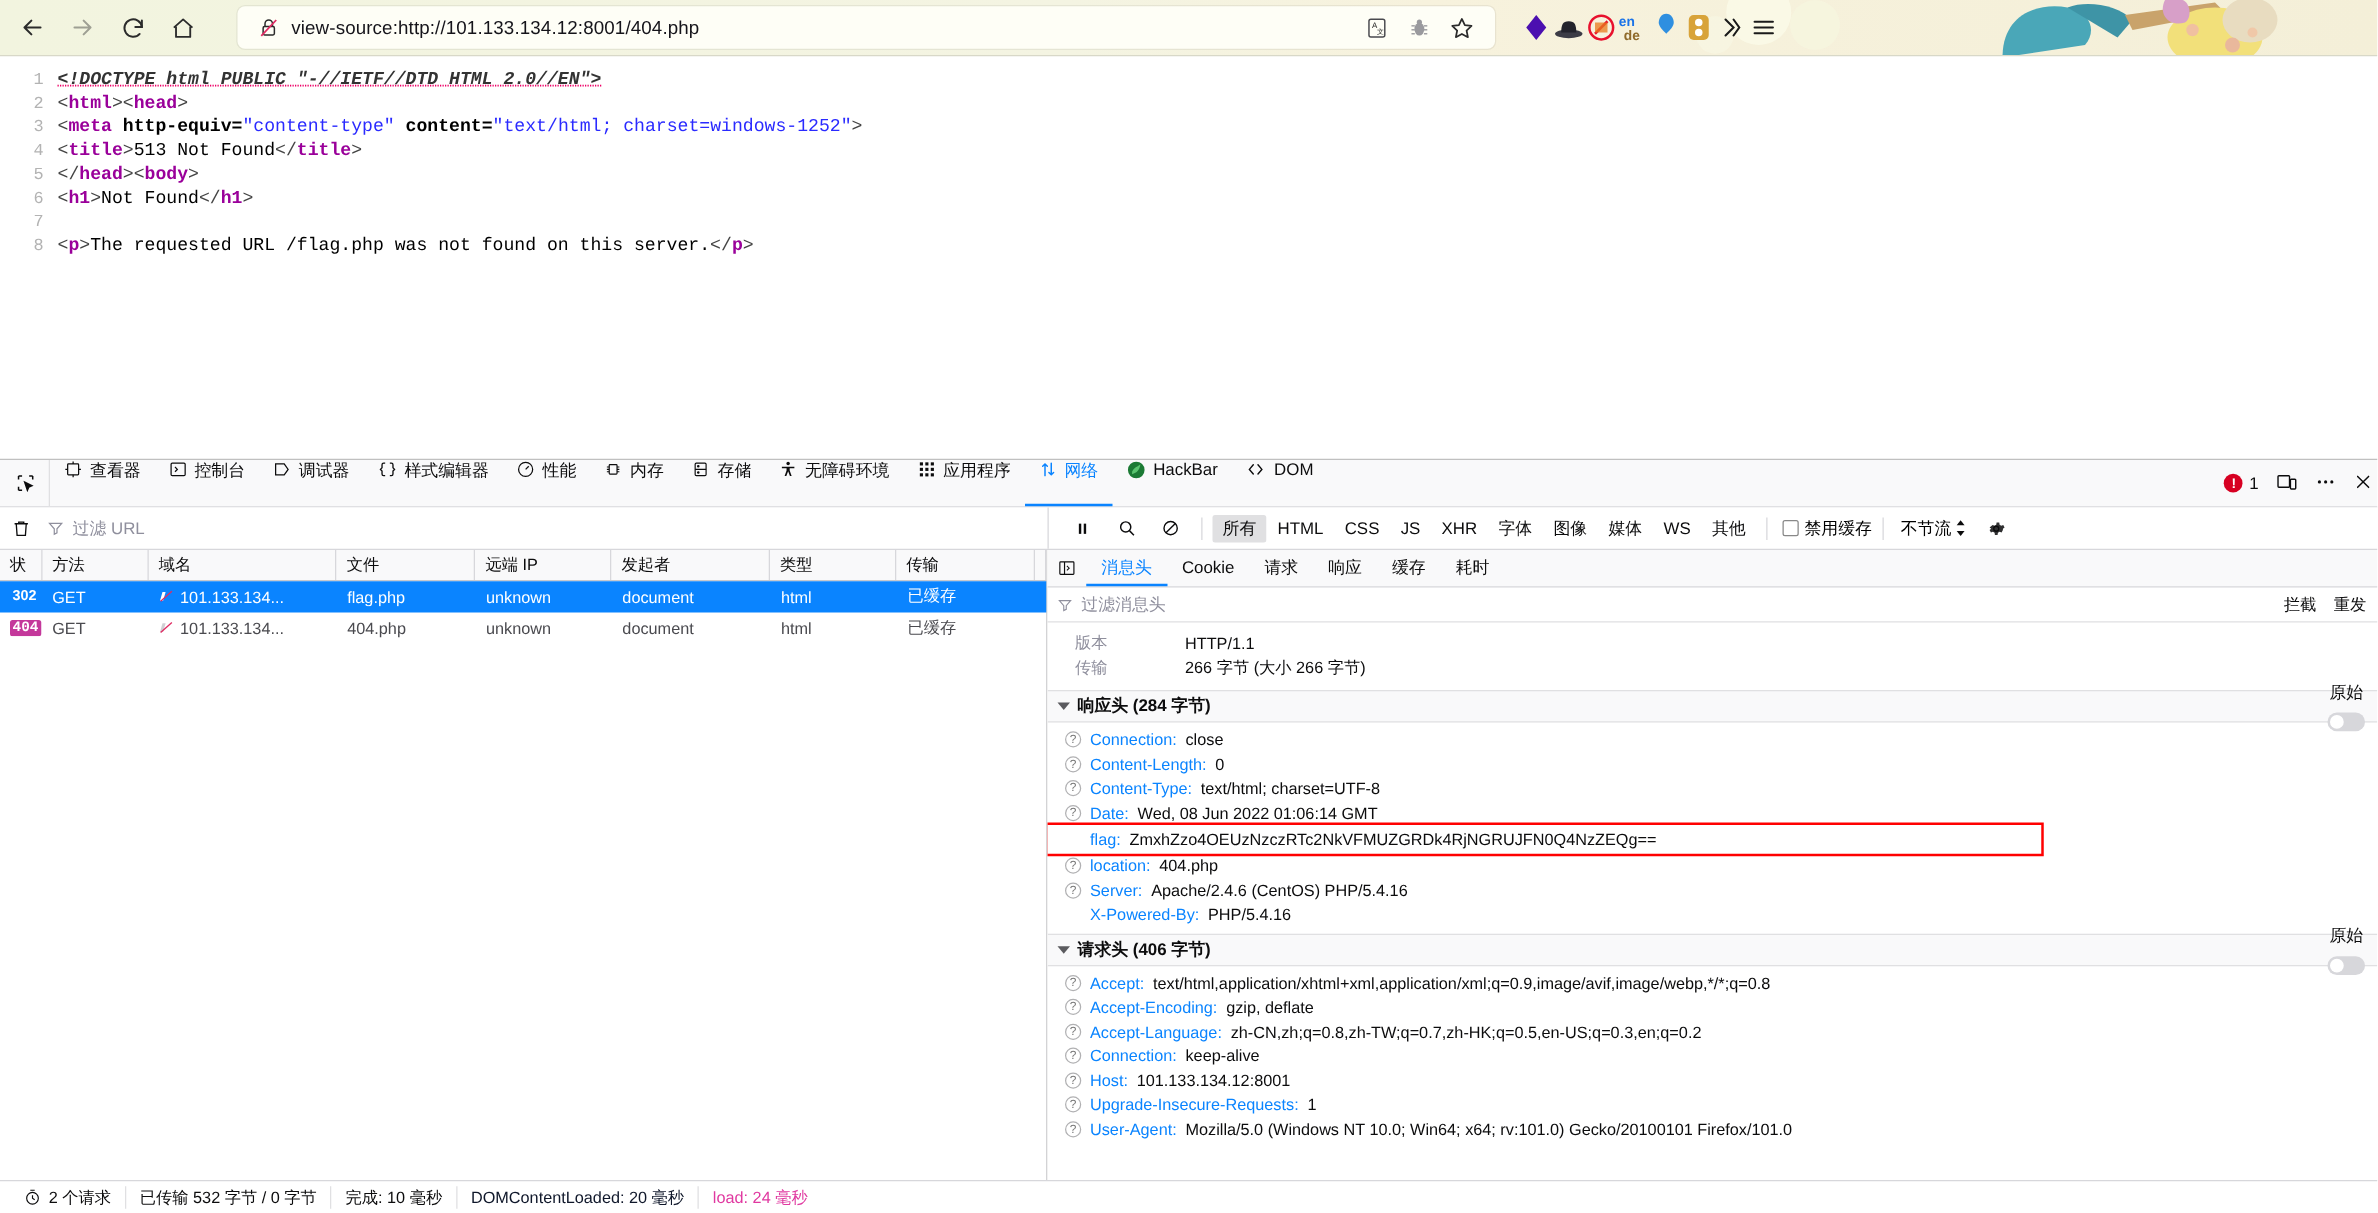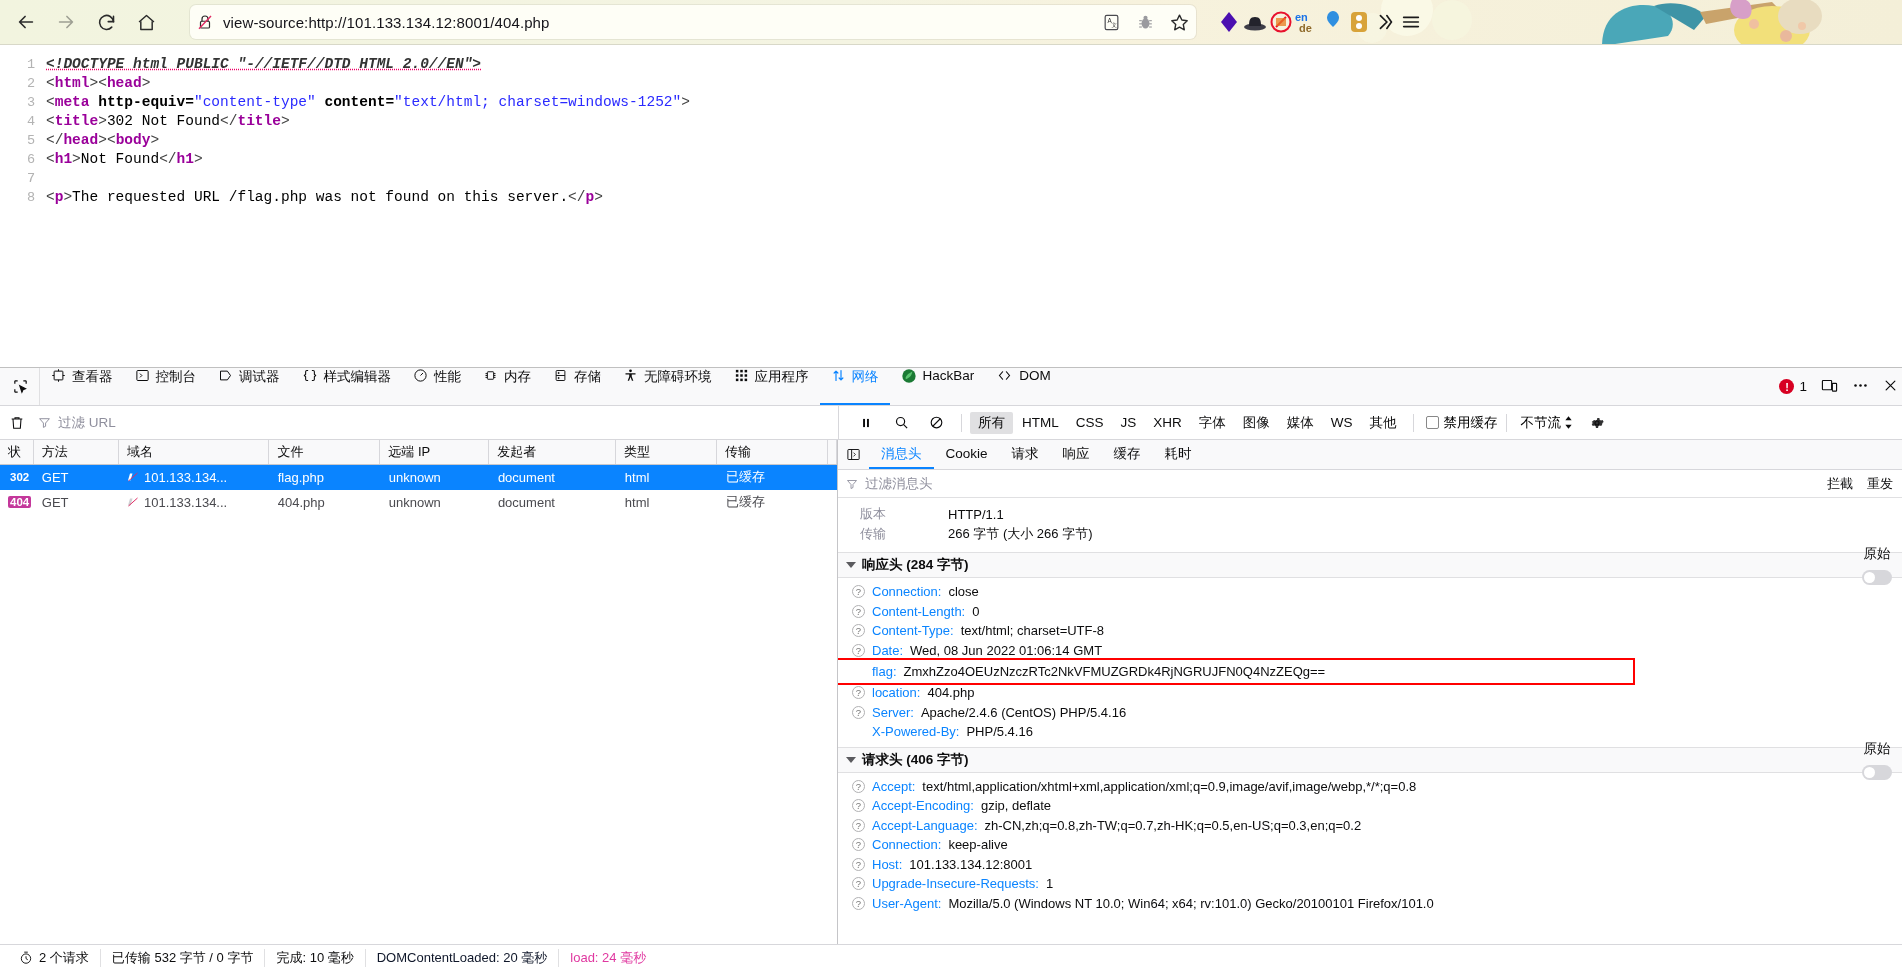--- a/index.html
+++ b/index.html
@@ -40,21 +40,21 @@
   #url-bar {
     position: relative;
     z-index: 2;
     margin-left: 26px;
     height: 34px;
     width: 1006px;
     background: #fefef6;
     border-radius: 6px;
     display: flex;
     align-items: center;
-    padding: 0 0;
+    padding: 0 10px;
     box-shadow: 0 0 0 1px rgba(0,0,0,.06);
   }
   .url-left { display:flex; align-items:center; gap: 9px; padding-left: 6px; }
   #url-text {
     font-size: 15px;
     color: #15141a;
     letter-spacing: .1px;
     white-space: nowrap;
     overflow: hidden;
   }
@@ -187,21 +187,21 @@
     display: flex; height: 25px; align-items:center; font-size: 13px; color:#4a4a4f;
     border-bottom: 1px solid transparent;
   }
   .net-row > div { padding-left: 8px; overflow:hidden; white-space:nowrap; display:flex; align-items:center; gap:5px;}
   .net-row.selected { background: #0a84ff; color: #fff; }
   .net-row.selected .code-badge { color:#fff; background: transparent;}
   .code-badge {
     font-size: 11.5px; font-weight: bold; padding: 0px 2px; border-radius: 2px;
   }
   .code-302 { color: #0c0c0d; }
-  .code-404 { background:#c4389b; color:#fff; }
+  .code-404 { background:#c4389b; color:#fff;font-family:Liberation Mono, monospace; }
   .c-status { width: 34px; }
   .c-method { width: 86px; }
   .c-domain { width: 152px; }
   .c-file { width: 112px; }
   .c-ip { width: 110px; }
   .c-init { width: 128px; }
   .c-type { width: 102px; }
   .c-transfer { width: 112px; }
   .c-size { flex:1; }
   .blocked-ico { display:inline-flex; }
@@ -410,21 +410,21 @@
   <div class="src-line">
     <span class="ln">2</span>
     <span class="code"><span class="brak">&lt;</span><span class="tag">html</span><span class="brak">&gt;&lt;</span><span class="tag">head</span><span class="brak">&gt;</span></span>
   </div>
   <div class="src-line">
     <span class="ln">3</span>
     <span class="code"><span class="brak">&lt;</span><span class="tag">meta</span> <span class="attr">http-equiv=</span><span class="val">"content-type"</span> <span class="attr">content=</span><span class="val">"text/html; charset=windows-1252"</span><span class="brak">&gt;</span></span>
   </div>
   <div class="src-line">
     <span class="ln">4</span>
-    <span class="code"><span class="brak">&lt;</span><span class="tag">title</span><span class="brak">&gt;</span><span class="txt">302 Not Found</span><span class="brak">&lt;/</span><span class="tag">title</span><span class="brak">&gt;</span></span>
+    <span class="code"><span class="brak">&lt;</span><span class="tag">title</span><span class="brak">&gt;</span><span class="txt">513 Not Found</span><span class="brak">&lt;/</span><span class="tag">title</span><span class="brak">&gt;</span></span>
   </div>
   <div class="src-line">
     <span class="ln">5</span>
     <span class="code"><span class="brak">&lt;/</span><span class="tag">head</span><span class="brak">&gt;&lt;</span><span class="tag">body</span><span class="brak">&gt;</span></span>
   </div>
   <div class="src-line">
     <span class="ln">6</span>
     <span class="code"><span class="brak">&lt;</span><span class="tag">h1</span><span class="brak">&gt;</span><span class="txt">Not Found</span><span class="brak">&lt;/</span><span class="tag">h1</span><span class="brak">&gt;</span></span>
   </div>
   <div class="src-line">

